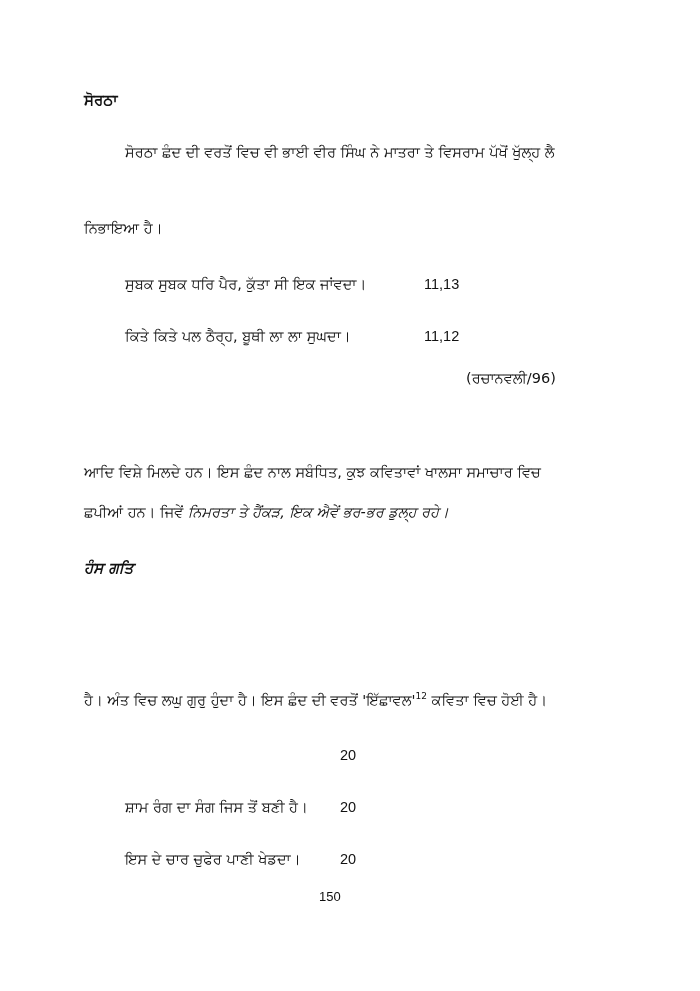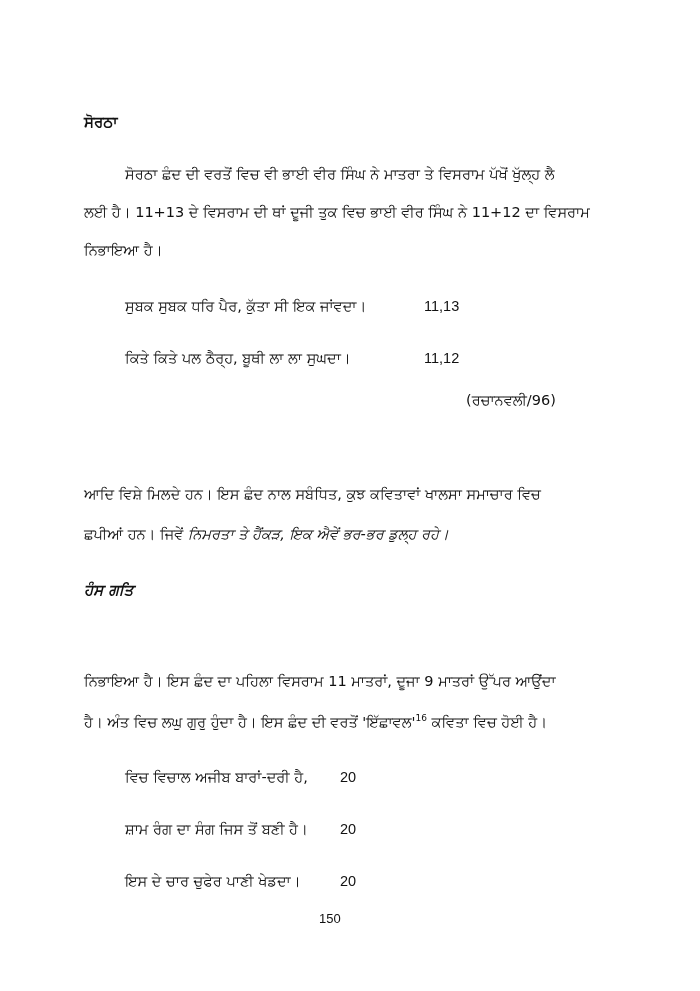--- a/index.html
+++ b/index.html
@@ -1,56 +1,53 @@
 <!DOCTYPE html>
 <html><head>
 <meta charset="utf-8">
 <style>
   html, body { margin: 0; padding: 0; background: #ffffff; }
   body { width: 700px; height: 991px; position: relative; overflow: hidden; color: #111; font-family: "DejaVu Sans", sans-serif; }
-  .page { position: absolute; left: 0; top: 0; width: 700px; height: 776px; margin-top: 22px; }
+  .page { position: absolute; left: 0; top: 0; width: 700px; height: 776px; }
   .line { position: absolute; white-space: nowrap; font-size: 14.5px; line-height: 20px; }
   .heading { font-weight: bold; font-size: 15px; }
   .italic { font-style: italic; }
   .num { font-family: "Liberation Sans", sans-serif; }
   sup { font-size: 9px; vertical-align: 6px; line-height: 0; }
   .pagenum { font-family: "Liberation Sans", sans-serif; font-size: 13px; }
 </style>
 </head>
 <body>
 
 <div class="page">
 
   <div class="line heading" style="left:84px; top:90px;">ਸੋਰਠਾ</div>
 
   <div class="line" style="left:125px; top:142px;">ਸੋਰਠਾ ਛੰਦ ਦੀ ਵਰਤੋਂ ਵਿਚ ਵੀ ਭਾਈ ਵੀਰ ਸਿੰਘ ਨੇ ਮਾਤਰਾ ਤੇ ਵਿਸਰਾਮ ਪੱਖੋਂ ਖੁੱਲ੍ਹ ਲੈ</div>
-  <div class="line" style="left:84px; top:180px;">ਲਈ ਹੈ। 11+13 ਦੇ ਵਿਸਰਾਮ ਦੀ ਥਾਂ ਦੂਜੀ ਤੁਕ ਵਿਚ ਭਾਈ ਵੀਰ ਸਿੰਘ ਨੇ 11+12 ਦਾ ਵਿਸਰਾਮ</div>
   <div class="line" style="left:84px; top:218px;">ਨਿਭਾਇਆ ਹੈ।</div>
 
   <div class="line" style="left:125px; top:274px;">ਸੁਬਕ ਸੁਬਕ ਧਰਿ ਪੈਰ, ਕੁੱਤਾ ਸੀ ਇਕ ਜਾਂਵਦਾ।</div>
   <div class="line num" style="left:424px; top:274px;">11,13</div>
 
   <div class="line" style="left:125px; top:326px;">ਕਿਤੇ ਕਿਤੇ ਪਲ ਠੈਰ੍ਹ, ਬੂਥੀ ਲਾ ਲਾ ਸੁਘਦਾ।</div>
   <div class="line num" style="left:424px; top:326px;">11,12</div>
 
   <div class="line" style="left:466px; top:368px;">(ਰਚਾਨਵਲੀ/96)</div>
 
   <div class="line" style="left:84px; top:462px;">ਆਦਿ ਵਿਸ਼ੇ ਮਿਲਦੇ ਹਨ। ਇਸ ਛੰਦ ਨਾਲ ਸਬੰਧਿਤ, ਕੁਝ ਕਵਿਤਾਵਾਂ ਖਾਲਸਾ ਸਮਾਚਾਰ ਵਿਚ</div>
   <div class="line" style="left:84px; top:502px;text-align:center;">
     <span>ਛਪੀਆਂ ਹਨ। ਜਿਵੇਂ </span><span class="italic">ਨਿਮਰਤਾ ਤੇ ਹੈਂਕੜ, ਇਕ ਐਵੇਂ ਭਰ-ਭਰ ਡੁਲ੍ਹ ਰਹੇ।</span>
   </div>
 
   <div class="line heading" style="left:84px; top:558px;font-style:italic;">ਹੰਸ ਗਤਿ</div>
 
-  <div class="line" style="left:84px; top:649px;">ਨਿਭਾਇਆ ਹੈ। ਇਸ ਛੰਦ ਦਾ ਪਹਿਲਾ ਵਿਸਰਾਮ 11 ਮਾਤਰਾਂ, ਦੂਜਾ 9 ਮਾਤਰਾਂ ਉੱਪਰ ਆਉਂਦਾ</div>
   <div class="line" style="left:84px; top:690px;">
-    <span>ਹੈ। ਅੰਤ ਵਿਚ ਲਘੁ ਗੁਰੁ ਹੁੰਦਾ ਹੈ। ਇਸ ਛੰਦ ਦੀ ਵਰਤੋਂ 'ਇੱਛਾਵਲ'</span><sup>16</sup><span> ਕਵਿਤਾ ਵਿਚ ਹੋਈ ਹੈ।</span>
+    <span>ਹੈ। ਅੰਤ ਵਿਚ ਲਘੁ ਗੁਰੁ ਹੁੰਦਾ ਹੈ। ਇਸ ਛੰਦ ਦੀ ਵਰਤੋਂ 'ਇੱਛਾਵਲ'</span><sup>12</sup><span> ਕਵਿਤਾ ਵਿਚ ਹੋਈ ਹੈ।</span>
   </div>
 
-  <div class="line" style="left:125px; top:745px;">ਵਿਚ ਵਿਚਾਲ ਅਜੀਬ ਬਾਰਾਂ-ਦਰੀ ਹੈ,</div>
   <div class="line num" style="left:340px; top:745px;">20</div>
 
   <div class="line" style="left:125px; top:797px;">ਸ਼ਾਮ ਰੰਗ ਦਾ ਸੰਗ ਜਿਸ ਤੋਂ ਬਣੀ ਹੈ।</div>
   <div class="line num" style="left:340px; top:797px;">20</div>
 
   <div class="line" style="left:125px; top:849px;">ਇਸ ਦੇ ਚਾਰ ਚੁਫੇਰ ਪਾਣੀ ਖੇਡਦਾ।</div>
   <div class="line num" style="left:340px; top:849px;">20</div>
 
   <div class="line pagenum" style="left:319px; top:887px;">150</div>
 </div>

